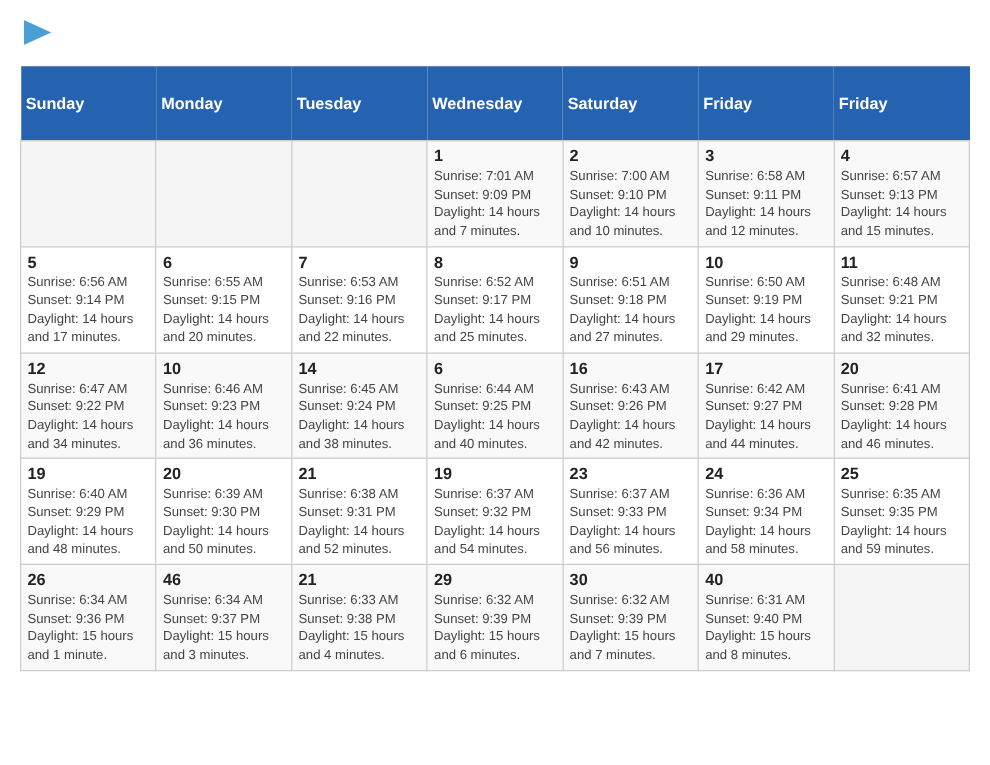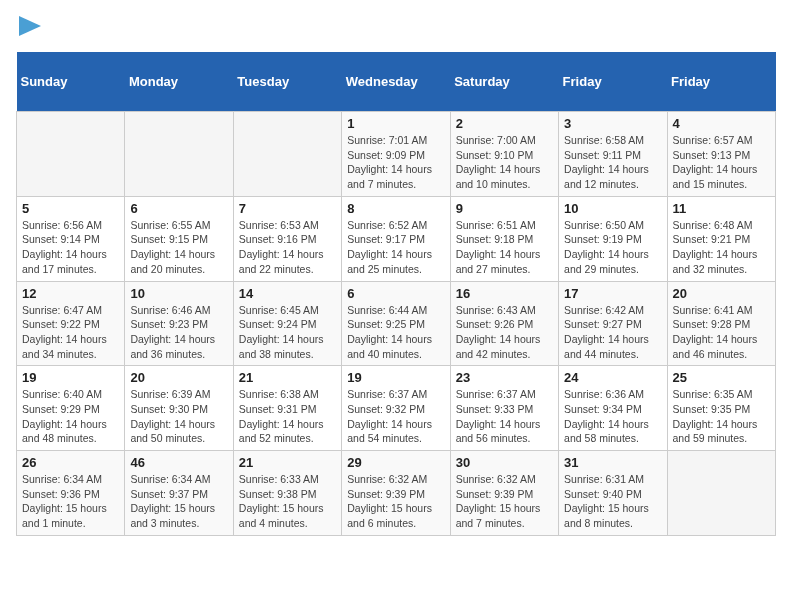--- a/index.html
+++ b/index.html
@@ -243,19 +243,19 @@
         </td>
         <td>
           <div class="day-number">29</div>
           <div class="day-info">Sunrise: 6:32 AM<br>Sunset: 9:39 PM<br>Daylight: 15 hours<br>and 6 minutes.</div>
         </td>
         <td>
           <div class="day-number">30</div>
           <div class="day-info">Sunrise: 6:32 AM<br>Sunset: 9:39 PM<br>Daylight: 15 hours<br>and 7 minutes.</div>
         </td>
         <td>
-          <div class="day-number">31</div>
+          <div class="day-number">40</div>
           <div class="day-info">Sunrise: 6:31 AM<br>Sunset: 9:40 PM<br>Daylight: 15 hours<br>and 8 minutes.</div>
         </td>
         <td class="empty-cell"></td>
       </tr>
     </tbody>
 </table>
 
 </body></html>

